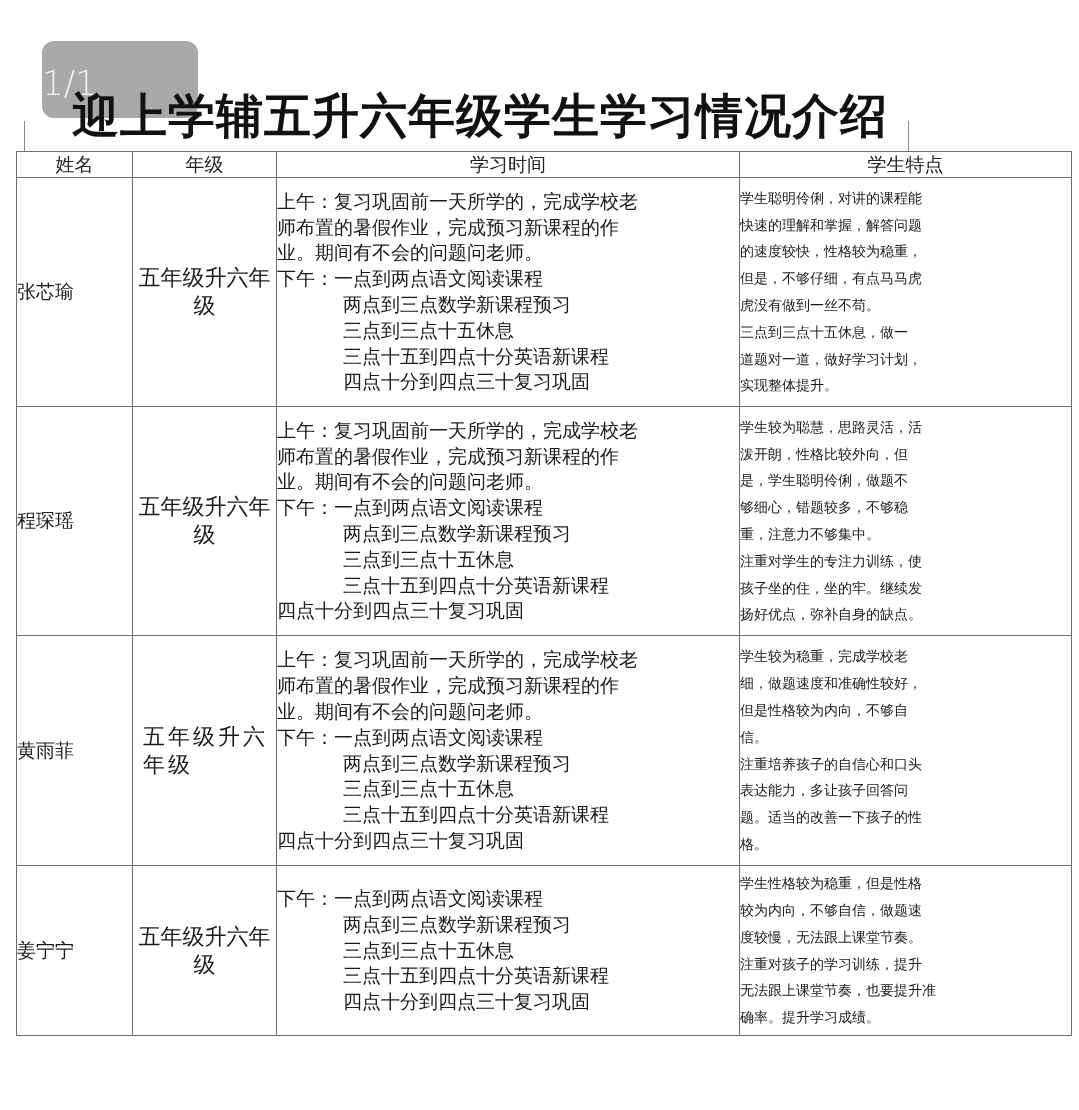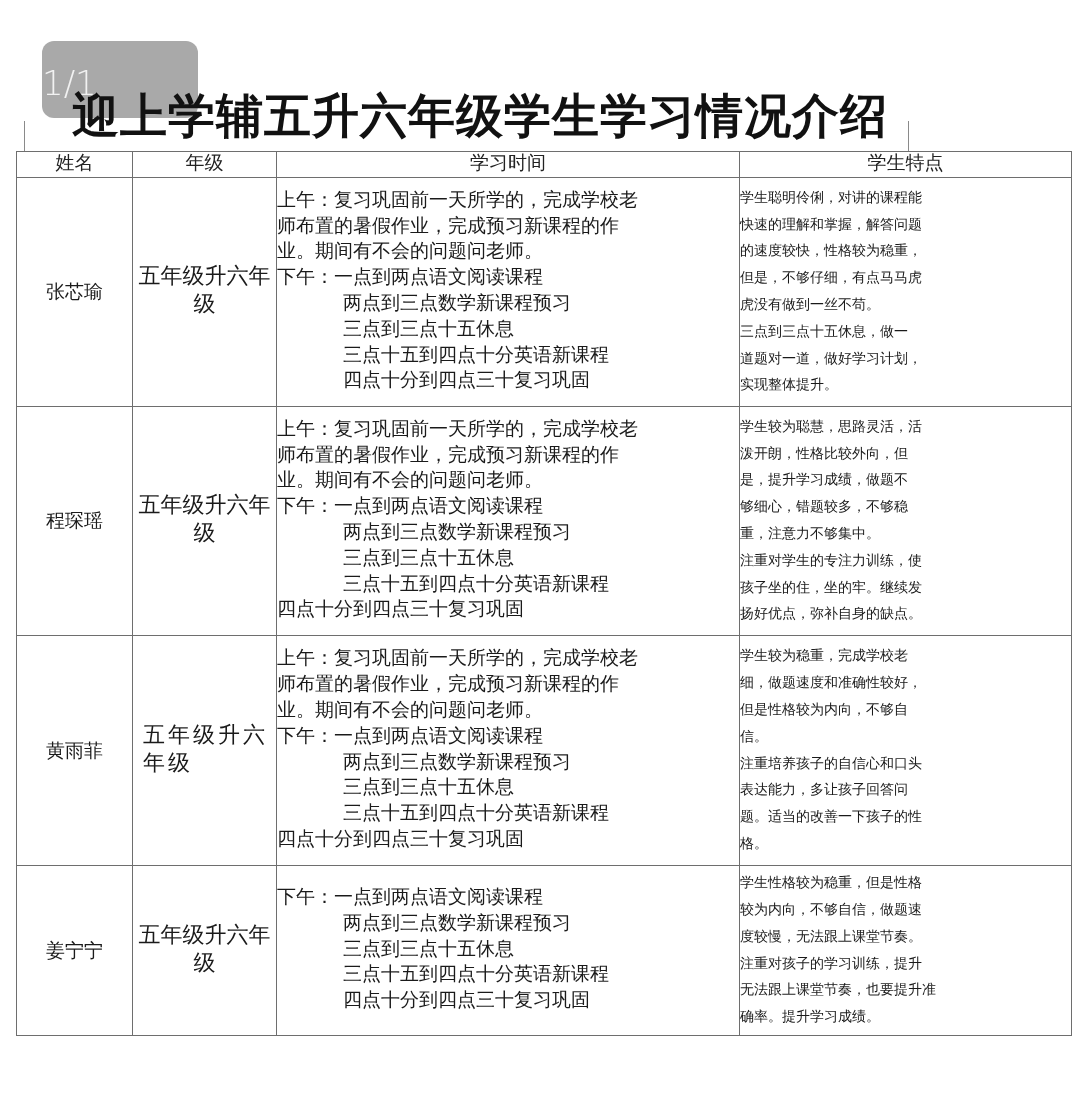--- a/index.html
+++ b/index.html
@@ -17,28 +17,28 @@
   .vline-r { position:absolute; left:900px; top:121px; width:1px; height:30px; background:#8a8a8a; }
 
   .badge {
     position:absolute; left:42px; top:41px; width:156px; height:77px;
     background:rgba(150,150,150,0.82); border-radius:12px;
     color:#f2f2f2; font-size:34px; text-align:left; line-height:84px; font-weight:300;
   }
 
   table.grid {
     position:absolute; left:16px; top:151px; width:1055px;
-    border-collapse:collapse; table-layout:fixed;font-family:Liberation Mono, monospace;
+    border-collapse:collapse; table-layout:fixed;
   }
   table.grid td, table.grid th {
     border:1.5px solid #6e6e6e; padding:0; vertical-align:middle;
   }
   th { font-weight:normal; font-size:19px; height:25px; line-height:25px; color:#222; }
   col.c1 { width:116px; } col.c2 { width:144px; } col.c3 { width:463px; } col.c4 { width:332px; }
-  .name { text-align:center; font-size:19px; }
+  .name { font-size:19px; }
   .grade { text-align:center; font-size:22px; line-height:28px; padding:0 6px; }
   .grade.left { text-align:left; padding-left:10px; letter-spacing:3px; }
   .sched { vertical-align:top; padding:2px 8px 0 10px; font-size:19px; line-height:25.8px; }
   .sched .ln { white-space:nowrap; }
   .sched .ind { padding-left:66px; }
   .feat { vertical-align:top; padding:1px 6px 0 10px; font-size:14px; line-height:26.8px; }
   tr.r1 td { height:228px; } tr.r2 td { height:228px; } tr.r3 td { height:229px; } tr.r4 td { height:169px; }
 </style>
 </head>
 <body>
@@ -102,21 +102,21 @@
         <div class="ln">业。期间有不会的问题问老师。</div>
         <div class="ln">下午：一点到两点语文阅读课程</div>
         <div class="ln ind">两点到三点数学新课程预习</div>
         <div class="ln ind">三点到三点十五休息</div>
         <div class="ln ind">三点十五到四点十分英语新课程</div>
         <div class="ln">四点十分到四点三十复习巩固</div>
       </td>
       <td class="feat">
         <div>学生较为聪慧，思路灵活，活</div>
         <div>泼开朗，性格比较外向，但</div>
-        <div>是，提升学习成绩，做题不</div>
+        <div>是，学生聪明伶俐，做题不</div>
         <div>够细心，错题较多，不够稳</div>
         <div>重，注意力不够集中。</div>
         <div>注重对学生的专注力训练，使</div>
         <div>孩子坐的住，坐的牢。继续发</div>
         <div>扬好优点，弥补自身的缺点。</div>
       </td>
     </tr>
 
     <tr class="r3">
       <td class="name">黄雨菲</td>

